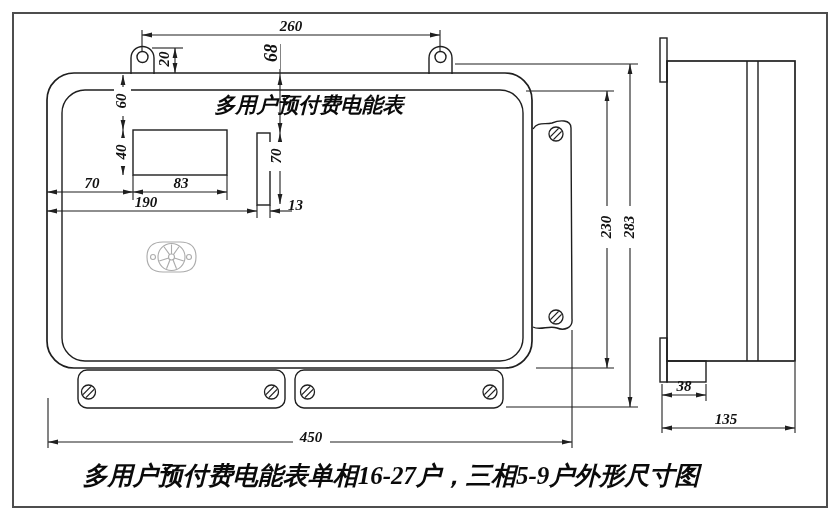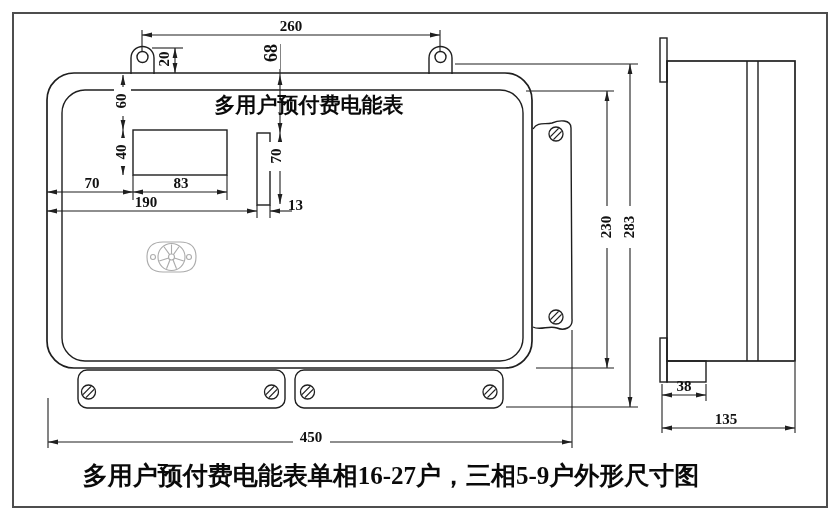--- a/index.html
+++ b/index.html
@@ -1,17 +1,17 @@
 <!DOCTYPE html>
 <html><head>
 <meta charset="utf-8">
 <style>
   html,body{margin:0;padding:0;background:#fff;}
   #stage{position:relative;width:840px;height:523px;background:#ffffff;overflow:hidden;
-         font-family:"Liberation Serif","DejaVu Serif",serif;}
+         font-family:"Liberation Serif","DejaVu Serif",serif;font-style:italic;}
   svg{position:absolute;left:0;top:0;}
   .obj   {fill:none;stroke:#1f1f1f;stroke-width:1.7;}
   .objthin{fill:none;stroke:#1f1f1f;stroke-width:1.4;}
   .dim   {fill:none;stroke:#1f1f1f;stroke-width:1.1;}
   .screw {fill:none;stroke:#1f1f1f;stroke-width:1.3;}
   .seal  {fill:none;stroke:#ababab;stroke-width:1.1;}
   .lbl   {font-family:"Liberation Serif","DejaVu Serif",serif;font-weight:bold;
           font-size:15px;fill:#111;}
   .lbl68 {font-size:18px;}
   .cjk   {font-family:"Liberation Serif","DejaVu Serif",serif;font-weight:bold;fill:#0a0a0a;}

